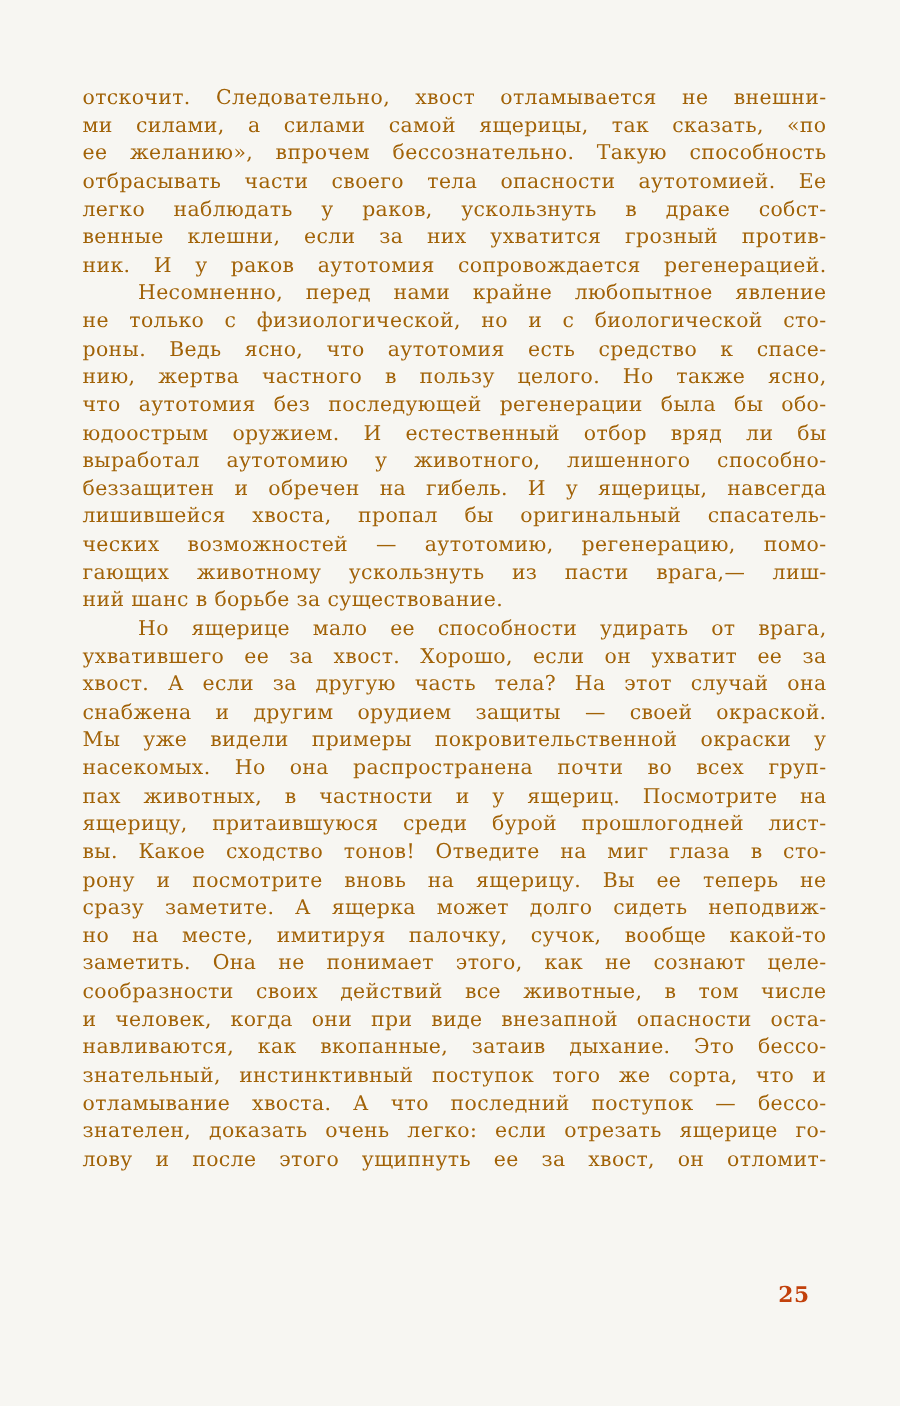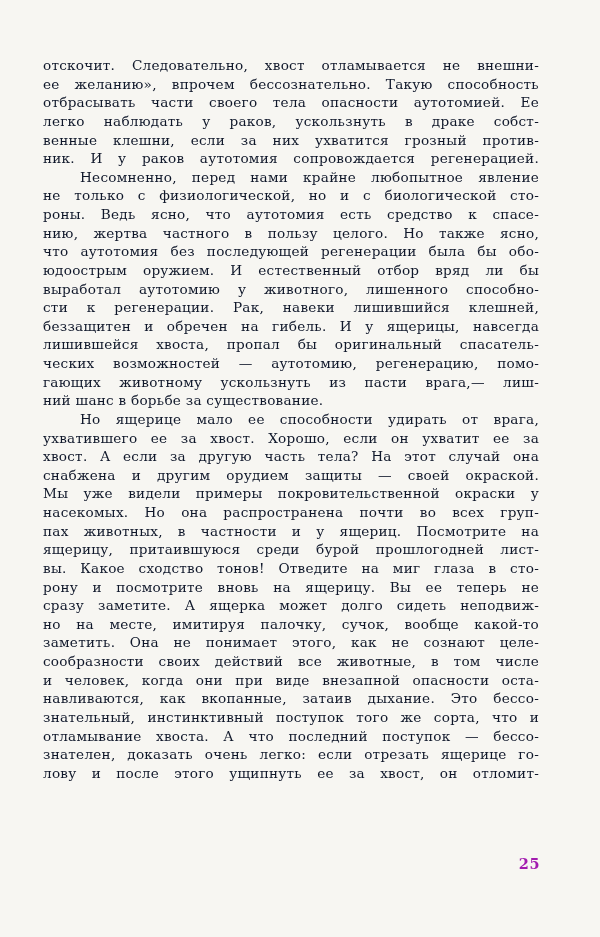--- a/index.html
+++ b/index.html
@@ -44,43 +44,43 @@
   .line.no-justify {
     text-align-last: left;
     -moz-text-align-last: left;
   }
   .page-number {
     position: absolute;
     top: 855px;
     right: 60px;
     font-size: 14.5px;
     font-weight: bold;
-    color: #a21caf;
+    color: #c2410c;
     letter-spacing: 0.5px;
   }
 </style>
 </head>
 <body style="background: rgb(247, 246, 242);">
 
 <div class="book-page">
-  <div class="text-block" style="color: #0f172a;">
+  <div class="text-block" style="color: #a16207; margin-left: 12px;">
       <div class="line">отскочит. Следовательно, хвост отламывается не внешни-</div>
+      <div class="line">ми силами, а силами самой ящерицы, так сказать, «по</div>
       <div class="line">ее желанию», впрочем бессознательно. Такую способность</div>
       <div class="line">отбрасывать части своего тела опасности аутотомией. Ее</div>
       <div class="line">легко наблюдать у раков, ускользнуть в драке собст-</div>
       <div class="line">венные клешни, если за них ухватится грозный против-</div>
       <div class="line">ник. И у раков аутотомия сопровождается регенерацией.</div>
       <div class="line indent">Несомненно, перед нами крайне любопытное явление</div>
       <div class="line">не только с физиологической, но и с биологической сто-</div>
       <div class="line">роны. Ведь ясно, что аутотомия есть средство к спасе-</div>
       <div class="line">нию, жертва частного в пользу целого. Но также ясно,</div>
       <div class="line">что аутотомия без последующей регенерации была бы обо-</div>
       <div class="line">юдоострым оружием. И естественный отбор вряд ли бы</div>
       <div class="line">выработал аутотомию у животного, лишенного способно-</div>
-      <div class="line">сти к регенерации. Рак, навеки лишившийся клешней,</div>
       <div class="line">беззащитен и обречен на гибель. И у ящерицы, навсегда</div>
       <div class="line">лишившейся хвоста, пропал бы оригинальный спасатель-</div>
       <div class="line">ческих возможностей — аутотомию, регенерацию, помо-</div>
       <div class="line">гающих животному ускользнуть из пасти врага,— лиш-</div>
       <div class="line no-justify">ний шанс в борьбе за существование.</div>
       <div class="line indent">Но ящерице мало ее способности удирать от врага,</div>
       <div class="line">ухватившего ее за хвост. Хорошо, если он ухватит ее за</div>
       <div class="line">хвост. А если за другую часть тела? На этот случай она</div>
       <div class="line">снабжена и другим орудием защиты — своей окраской.</div>
       <div class="line">Мы уже видели примеры покровительственной окраски у</div>

